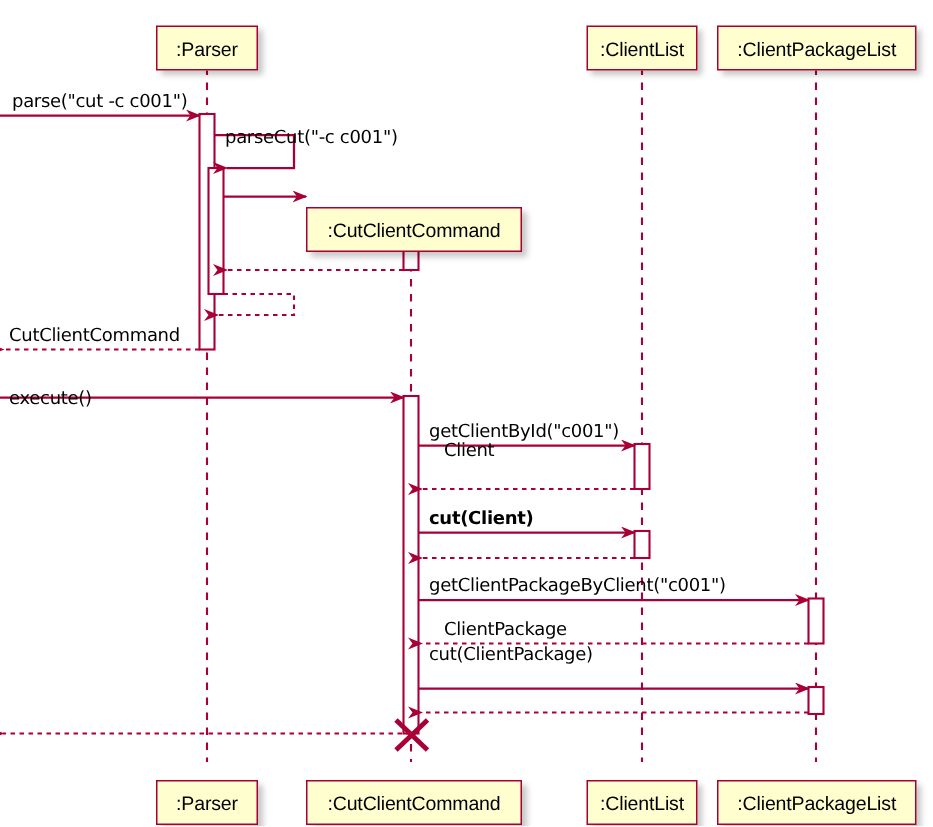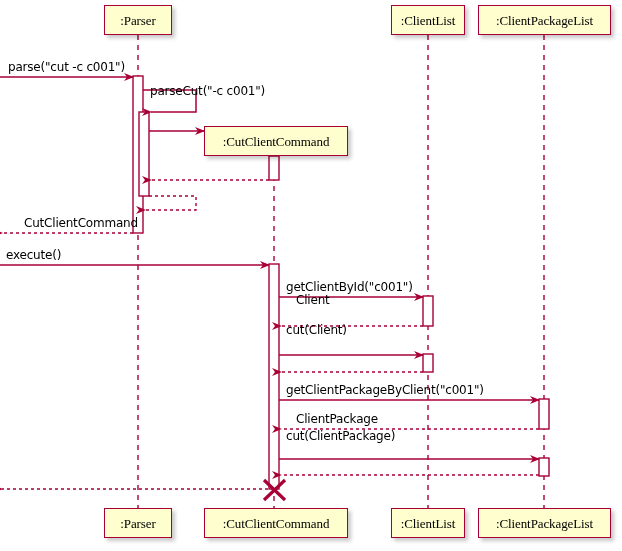--- a/index.html
+++ b/index.html
@@ -24,28 +24,29 @@
     width: 622px;
     height: 551px;
   }
   .participant-box {
     position: absolute;
     box-sizing: border-box;
     background: #FEFECE;
     border: 1.5px solid #A80036;
     box-shadow: 3px 3px 4px rgba(0,0,0,0.22);
     color: #000000;
-    font-family: Liberation Serif, serif;
+    font-family: Liberation Sans, sans-serif;
     font-size: 13px;
     line-height: 1;
     display: flex;
     align-items: center;
     justify-content: center;
     white-space: nowrap;
     letter-spacing: -0.1px;
+    margin-top: 12px;
   }
   .msg-label {
     position: absolute;
     color: #000000;
     font-family: "DejaVu Sans", sans-serif;
     font-size: 12px;
     line-height: 1;
     white-space: nowrap;
     letter-spacing: -0.2px;
   }
@@ -153,29 +154,29 @@
   </div>
 
   <div class="participant-box" style="left:478px; top:508px; width:133px; height:30px;">
     <span>:ClientPackageList</span>
   </div>
 
   <div class="msg-label" style="left:8px; top:61px;">parse("cut -c c001")</div>
 
   <div class="msg-label" style="left:150px; top:85px;">parseCut("-c c001")</div>
 
-  <div class="msg-label" style="left:24px; top:217px;">CutClientCommand</div>
+  <div class="msg-label" style="left:6px; top:217px;">CutClientCommand</div>
 
-  <div class="msg-label" style="left:6px; top:249px;">execute()</div>
+  <div class="msg-label" style="left:6px; top:259px;">execute()</div>
 
   <div class="msg-label" style="left:286px; top:281px;">getClientById("c001")</div>
 
   <div class="msg-label" style="left:296px; top:294px;">Client</div>
 
-  <div class="msg-label" style="left:286px; top:324px;">cut(Client)</div>
+  <div class="msg-label" style="left:286px; top:339px;font-weight:bold;">cut(Client)</div>
 
   <div class="msg-label" style="left:286px; top:384px;">getClientPackageByClient("c001")</div>
 
   <div class="msg-label" style="left:296px; top:413px;text-align:right;">ClientPackage</div>
 
   <div class="msg-label" style="left:286px; top:430px;">cut(ClientPackage)</div>
 
 </div>
 
 </body></html>

